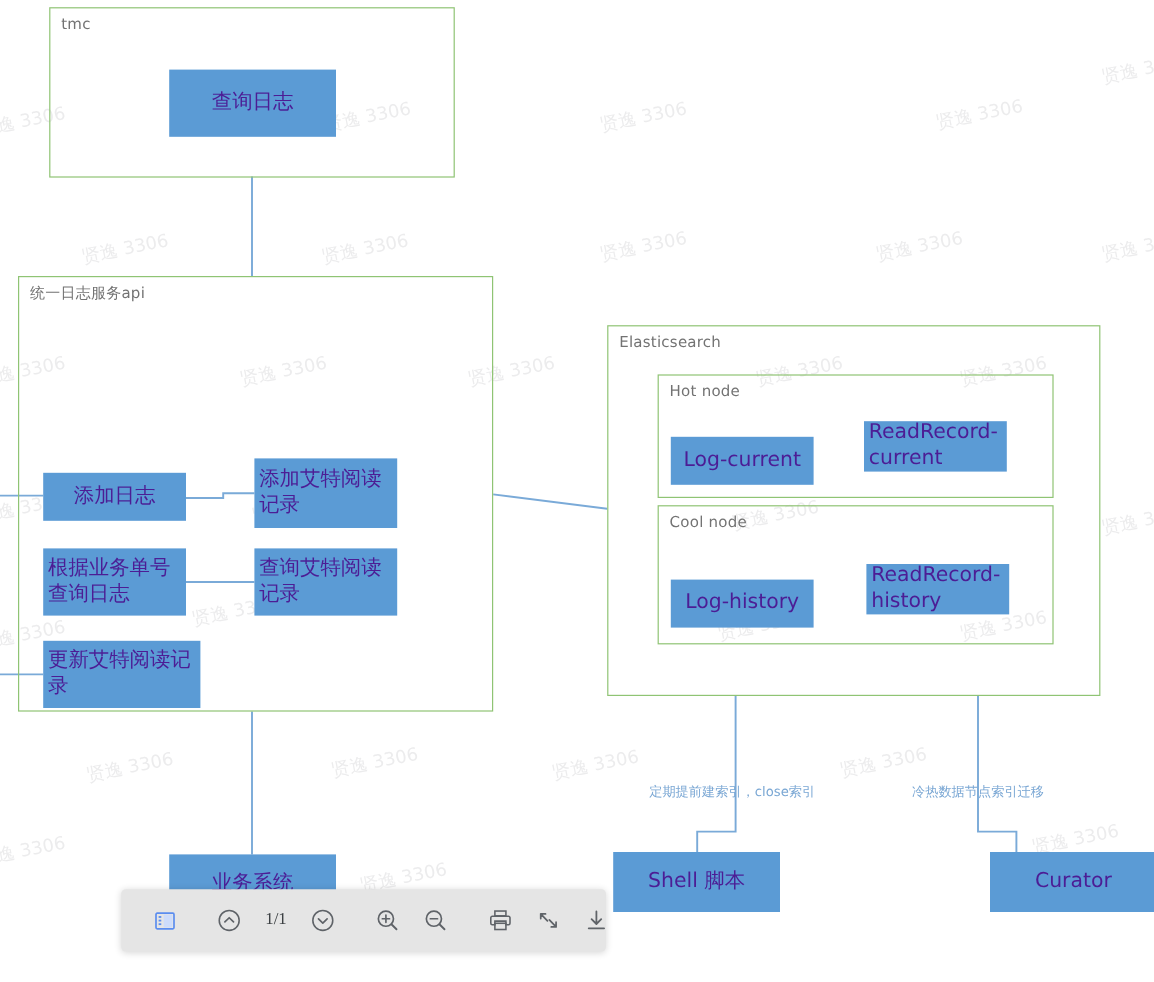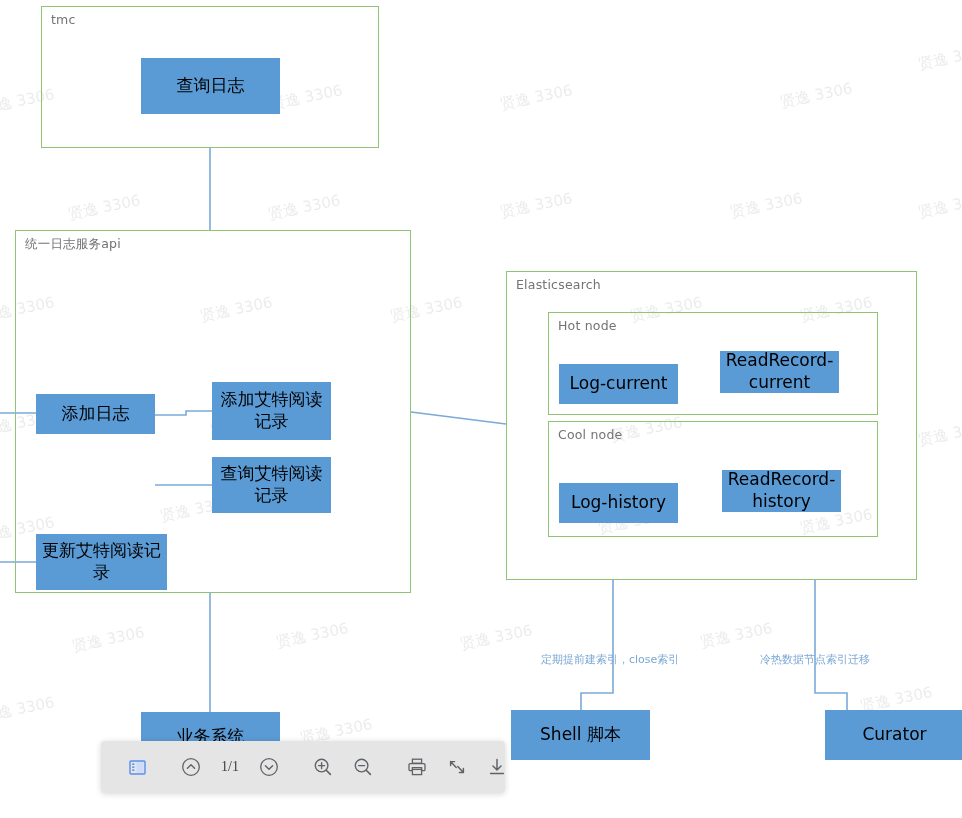--- a/index.html
+++ b/index.html
@@ -40,25 +40,25 @@
     font-size:12.5px;
     font-family:"DejaVu Sans",sans-serif;
     letter-spacing:.2px;
     white-space:nowrap;
   }
 
   
   .node{
     position:absolute;
     background:#5b9bd5;
-    color:#000000;
+    color:#4c1d95;
     display:flex;
     align-items:center;
     justify-content:center;
-    text-align:center;
+    text-align:left;
     box-sizing:border-box;
     font-size:17px;
     line-height:1.28;
     padding:20px 4px;
     z-index:6;
   }
   .node.cn{font-family:"DejaVu Sans",sans-serif;font-size:17px;}
   .node.en{font-family:"DejaVu Sans",sans-serif;font-size:17px;}
 
   
@@ -169,20 +169,21 @@
   </div>
   <div class="node cn" style="left:141px;top:58px;width:139px;height:56px;">查询日志</div>
 
   <div class="group" style="left:15px;top:230px;width:396px;height:363px;">
     <span class="group-label">统一日志服务api</span>
   </div>
 
 
   <div class="node cn" style="left:36px;top:394px;width:119px;height:38px;">添加日志</div>
 
+  <div class="node cn" style="left:36px;top:457px;width:119px;height:56px;">根据业务单号查询日志</div>
 
   <div class="node cn" style="left:36px;top:534px;width:131px;height:56px;">更新艾特阅读记录</div>
 
   <div class="node cn" style="left:212px;top:382px;width:119px;height:58px;">添加艾特阅读记录</div>
 
   <div class="node cn" style="left:212px;top:457px;width:119px;height:56px;">查询艾特阅读记录</div>
 
   <div class="group" style="left:506px;top:271px;width:411px;height:309px;">
     <span class="group-label">Elasticsearch</span>
   </div>

